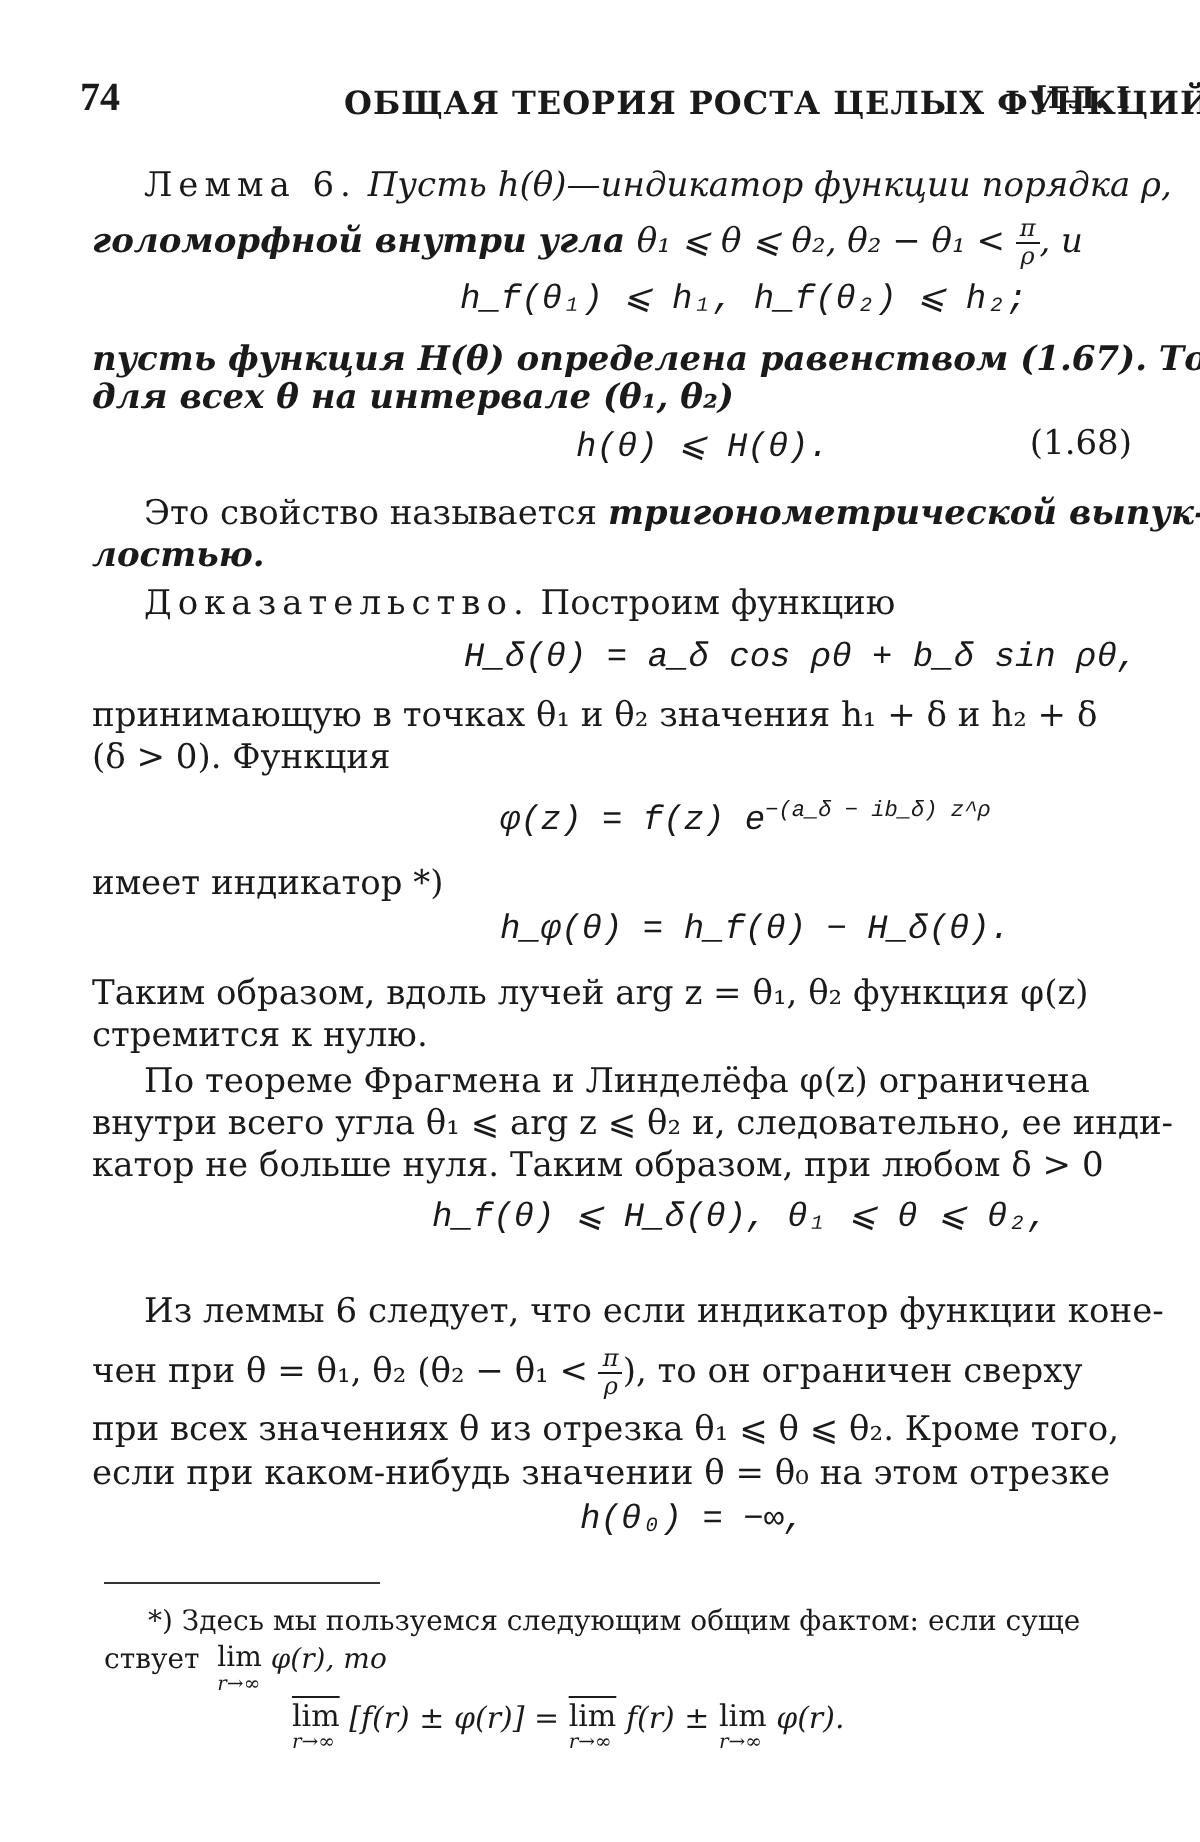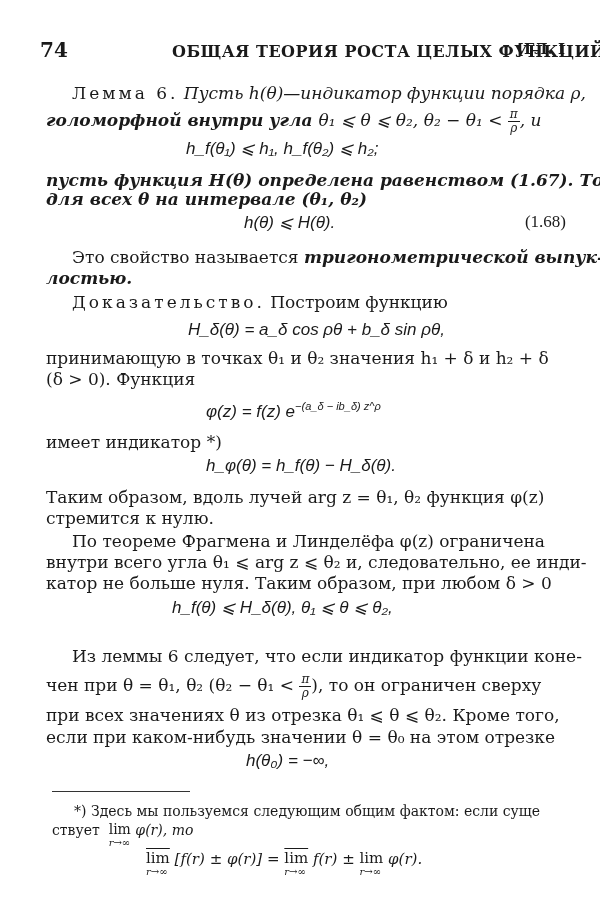--- a/index.html
+++ b/index.html
@@ -1,30 +1,30 @@
 <!DOCTYPE html>
 <html><head>
 <meta charset="utf-8">
 <style>
   html, body { margin: 0; padding: 0; background: #ffffff; }
   body { width: 600px; height: 921px; position: relative; overflow: hidden;
          font-family: "DejaVu Serif", "Liberation Serif", serif; color: #1a1a1a; }
   .page { position: absolute; left: 0; top: 0; width: 600px; height: 921px; }
   .abs { position: absolute; white-space: nowrap; }
   .header { top: 38px; left: 40px; width: 525px; height: 24px; font-size: 19px; font-weight: bold; }
-  .header .pno { position: absolute; left: 0; top: 0; font-size: 20px; }
+  .header .pno { position: absolute; left: 0; top: 0; font-size: 20px; font-family: Liberation Serif, serif; }
   .header .run { position: absolute; left: 132px; top: 4px; font-size: 16px; letter-spacing: 0.5px; font-variant: small-caps; }
   .header .ch { position: absolute; right: 0; top: 2px; font-size: 15px; }
   .line { position: absolute; font-size: 17px; line-height: 20px; white-space: nowrap; }
   .body { left: 46px; width: 520px; text-align: justify; }
   .ind { left: 72px; }
   .it { font-style: italic; }
   .b { font-weight: bold; }
   .sp { letter-spacing: 3px; }
-  .formula { position: absolute; font-family: Liberation Sans, sans-serif; font-size: 17px; white-space: nowrap; }
+  .formula { position: absolute; font-family: Liberation Mono, monospace; font-size: 17px; white-space: nowrap; margin-left: 44px; }
   .eqno { position: absolute; right: 34px; font-size: 17px; }
   .fn-rule { position: absolute; left: 52px; top: 791px; width: 138px; height: 1px; background: #333; }
   .fn { position: absolute; font-size: 14px; line-height: 17px; white-space: nowrap; }
   .frac { display: inline-block; vertical-align: middle; text-align: center; font-size: 12px; line-height: 13px; }
   .frac span { display: block; }
   .frac .num { border-bottom: 1px solid #1a1a1a; padding: 0 2px; }
   .limit { display: inline-block; vertical-align: top; text-align: left; line-height: 14px; }
   .limit .sub { display: block; font-size: 10px; font-style: italic; }
   .ol { text-decoration: overline; }
   sub, sup { font-size: 0.65em; text-align: center; }
@@ -46,21 +46,21 @@
   </div>
   <div class="line body" style="top:108px;">
     <span class="it b">голоморфной внутри угла </span>
     <span class="it">θ₁ ⩽ θ ⩽ θ₂,  θ₂ − θ₁ &lt;</span>
     <span class="frac"><span class="num it">π</span><span class="den it">ρ</span></span><span class="it">, и</span>
   </div>
   <div class="formula it" style="top:138px; left:186px;">h_f(θ₁) ⩽ h₁,     h_f(θ₂) ⩽ h₂;</div>
   <div class="line body it b" style="top:170px;">пусть функция H(θ) определена равенством (1.67). Тогда</div>
   <div class="line body it b" style="top:189px;">для всех θ на интервале (θ₁, θ₂)</div>
   <div class="formula it" style="top:212px; left:244px;">h(θ) ⩽ H(θ).</div>
-  <div class="eqno" style="top:212px;font-family:Liberation Serif, serif;">(1.68)</div>
+  <div class="eqno" style="top:212px;">(1.68)</div>
 
   <div class="line ind" style="top:247px;">
     <span>Это свойство называется </span><span class="it b">тригонометрической выпук-</span>
   </div>
   <div class="line body it b" style="top:268px;">лостью.</div>
 
   <div class="line ind" style="top:292px;">
     <span class="sp">Доказательство.</span>
     <span>Построим функцию</span>
   </div>

